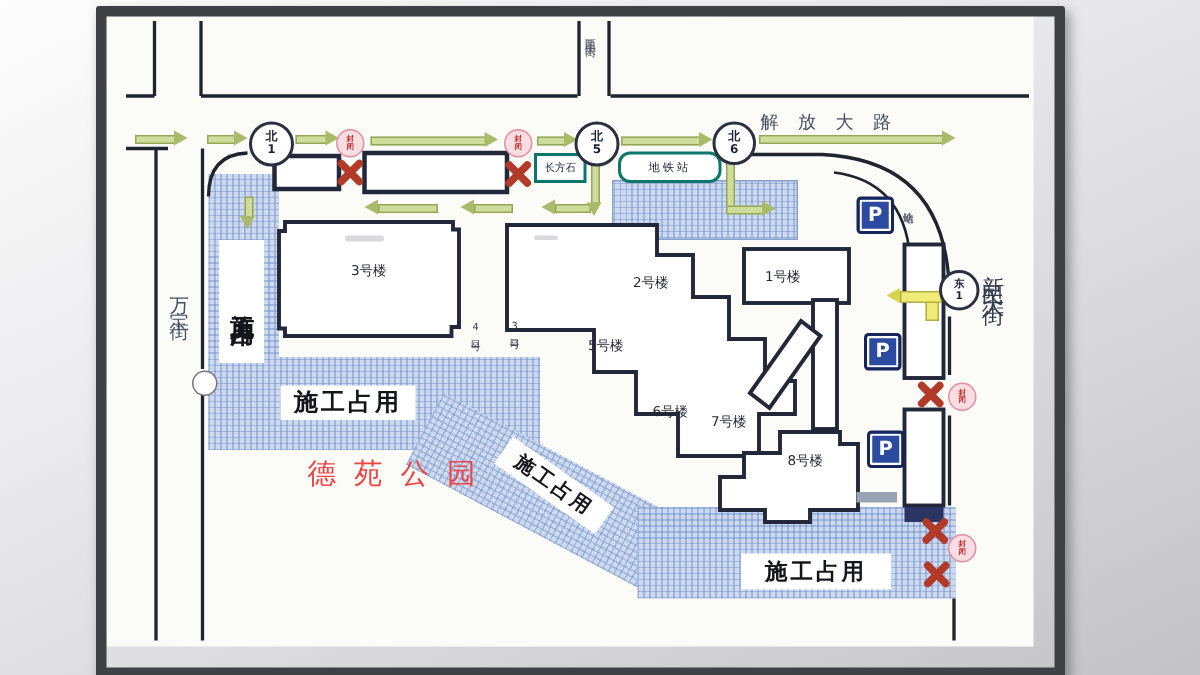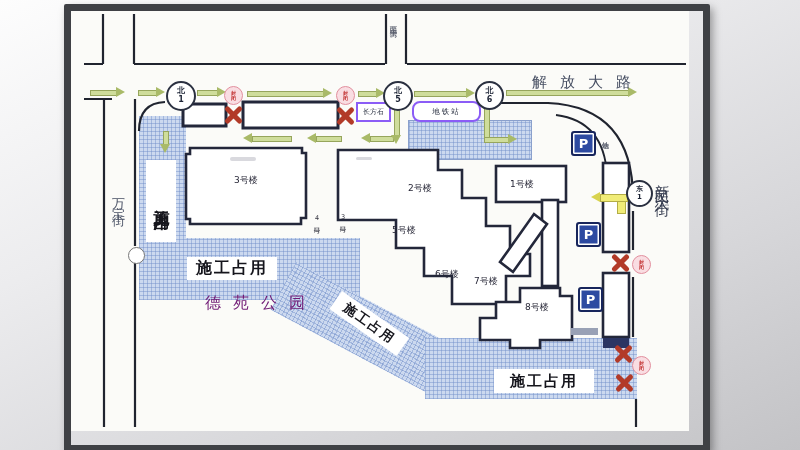--- a/index.html
+++ b/index.html
@@ -41,21 +41,21 @@
   
   .bar{background:#cfdd9b;border:1px solid #96a55c;z-index:10}
   .ybar{background:#f0ec77;border:1px solid #b3ad45;z-index:10}
   .tri{width:0;height:0;z-index:10}
   .tr{border-top:5px solid transparent;border-bottom:5px solid transparent;border-left:9px solid #a9ba68}
   .tl{border-top:5px solid transparent;border-bottom:5px solid transparent;border-right:9px solid #a9ba68}
   .td{border-left:5px solid transparent;border-right:5px solid transparent;border-top:9px solid #a9ba68}
   .tly{border-top:5px solid transparent;border-bottom:5px solid transparent;border-right:9px solid #d8d34f}
   .blabel{color:#262636;font-size:9px;z-index:11;white-space:nowrap}
   .smudge{background:#d9d9de;border-radius:2px;z-index:11}
-  .wbox{background:#fff;border:2px solid #8b5cf6;display:flex;align-items:center;justify-content:center;
+  .wbox{background:#fff;border:2px solid #0f766e;display:flex;align-items:center;justify-content:center;
         color:#1c2335;z-index:12;white-space:nowrap}
 </style>
 </head>
 <body>
 
 <div class="abs mapbg"></div>
 
 <div class="abs hz" style="left:139px;top:116px;width:47px;height:184px"></div>
 <div class="abs hz" style="left:139px;top:238px;width:221px;height:62px"></div>
 <div class="abs hz" style="left:296px;top:262px;width:178px;height:54px;transform:rotate(28deg);transform-origin:left top"></div>
@@ -82,30 +82,30 @@
     <rect x="542" y="200" width="16" height="86"></rect>
     <path d="M500,262 L534,214 L547,224 L513,272 Z"></path>
     <path d="M496,302 L520,302 L520,288 L560,288 L560,296 L572,296 L572,340 L540,340 L540,348 L510,348 L510,340 L480,340 L480,318 L496,318 Z"></path>
     <rect x="603" y="163" width="26" height="89"></rect>
     <rect x="603" y="273" width="26" height="64"></rect>
   </g>
   <rect x="603" y="338" width="26" height="10" fill="#2b3563"></rect>
   <rect x="571" y="328" width="27" height="7" fill="#99a1b5"></rect>
 </svg>
 
-<div class="abs street" style="left:532px;top:73px;font-size:15px;letter-spacing:13px">解放大路</div>
+<div class="abs street" style="left:507px;top:73px;font-size:12px;letter-spacing:13px">解放大路</div>
 <div class="abs street vtext" style="left:652px;top:172px;font-size:15px;letter-spacing:6px;color:#333a4e">新民大街</div>
 <div class="abs street vtext" style="left:109px;top:188px;font-size:13px;letter-spacing:8px">万宝街</div>
 <div class="abs street vtext" style="left:388px;top:20px;font-size:7.5px;letter-spacing:1px;color:#5a5f6e">西民丰大街</div>
-<div class="abs" style="left:205px;top:293px;font-size:16px;letter-spacing:12px;color:#701a75;z-index:11">德苑公园</div>
+<div class="abs" style="left:205px;top:303px;font-size:19px;letter-spacing:12px;color:#ef4444;z-index:11">德苑公园</div>
 
 <div class="abs smudge" style="left:230px;top:157px;width:26px;height:4px"></div>
 <div class="abs smudge" style="left:356px;top:157px;width:16px;height:3px"></div>
 <div class="abs blabel" style="left:234px;top:174px">3号楼</div>
-<div class="abs blabel" style="left:408px;top:182px">2号楼</div>
+<div class="abs blabel" style="left:422px;top:182px">2号楼</div>
 <div class="abs blabel" style="left:392px;top:224px">5号楼</div>
 <div class="abs blabel" style="left:435px;top:268px">6号楼</div>
 <div class="abs blabel" style="left:474px;top:275px">7号楼</div>
 <div class="abs blabel" style="left:510px;top:178px">1号楼</div>
 <div class="abs blabel" style="left:525px;top:301px">8号楼</div>
 
 <div class="abs wbox" style="left:412px;top:101px;width:65px;height:17px;border-radius:8px;font-size:7.5px;letter-spacing:2px">地铁站</div>
 <div class="abs wbox" style="left:356px;top:102px;width:31px;height:16px;font-size:7px">长方石</div>
 <div class="abs vtext" style="left:600px;top:136px;font-size:7px;color:#5d6270;z-index:11">地铁站</div>
 <div class="abs vtext" style="left:312px;top:214px;font-size:6.5px;color:#33333f;z-index:11">4号口</div>

